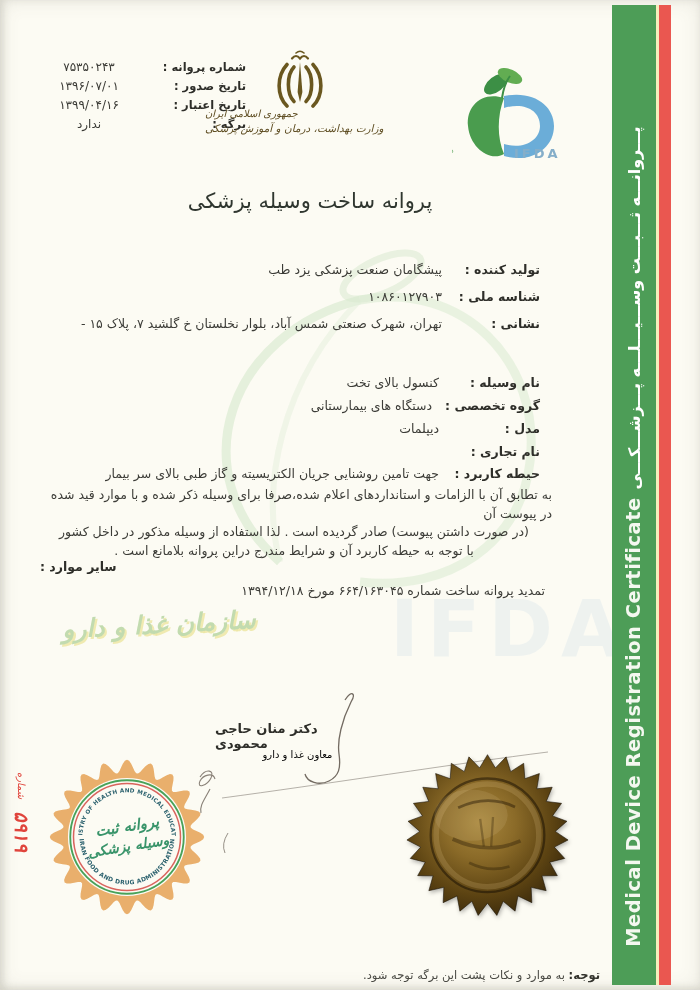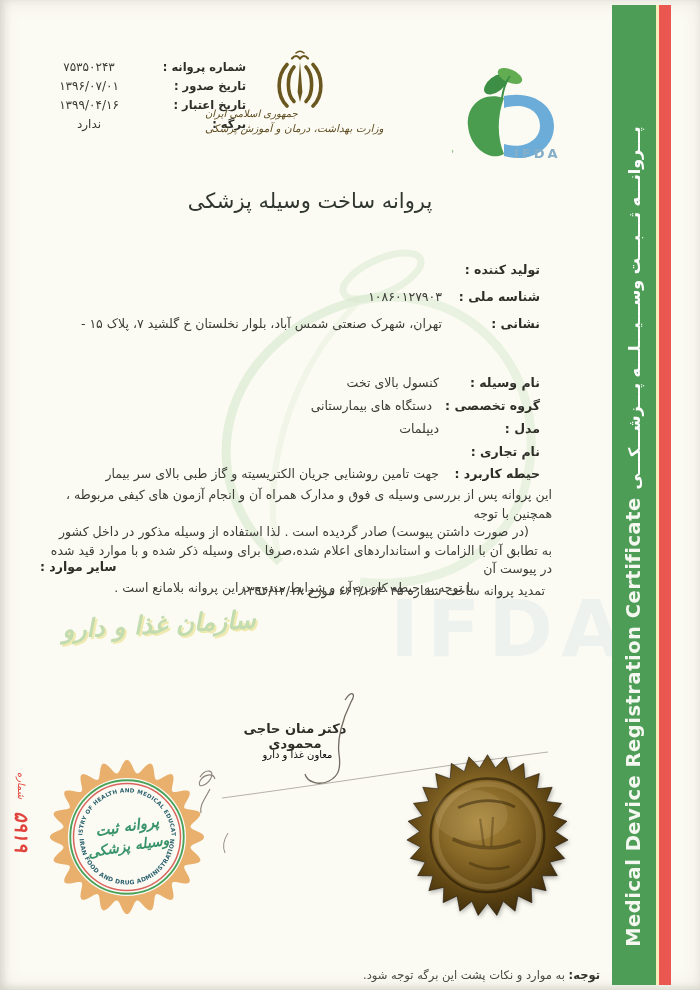--- a/index.html
+++ b/index.html
@@ -42,21 +42,21 @@
   .f2 .f-label{min-width:88px;line-height:17px;}
   .f-value{font-size:12.5px;color:#3c3c37;line-height:18px;}
   
   .bodytxt{left:36px;top:486px;width:516px;direction:rtl;font-size:12.5px;color:#3c3c37;line-height:18.5px;}
   .bl{text-align:right;}
   .bl-center{text-align:center;}
   .bl-left{text-align:center;}
   .other{left:40px;top:559px;width:480px;direction:rtl;text-align:left;font-weight:bold;font-size:12.5px;color:#2e2e29;}
   .renewal{left:40px;top:583px;width:505px;direction:rtl;text-align:right;font-size:12.5px;color:#3c3c37;}
   
-  .sig-name{left:215px;top:721px;width:160px;text-align:center;font-weight:bold;font-size:13px;color:#2e2e29;direction:rtl;}
+  .sig-name{left:215px;top:721px;width:160px;text-align:left;font-weight:bold;font-size:13px;color:#2e2e29;direction:rtl;}
   .sig-role{left:220px;top:749px;width:155px;text-align:center;font-size:10px;color:#000000;direction:rtl;}
   .sig-svg{left:170px;top:685px;pointer-events:none;}
   
   .stamp-svg{left:47px;top:757px;opacity:.95;}
   .seal-svg{left:405px;top:751px;filter:drop-shadow(1px 2px 2px rgba(0,0,0,.3));}
   .rednote{left:22px;top:812px;transform:translate(-50%,-50%) rotate(90deg);white-space:nowrap;
            direction:ltr;color:#e0443c;font-style:italic;display:flex;align-items:center;gap:12px;}
   .rednote .w{font-size:10px;}
   .rednote .n{font-size:19px;font-weight:bold;letter-spacing:2px;}
   
@@ -126,20 +126,21 @@
     <path d="M50,34 q2,-14 8,-22" stroke="#3c8f45" stroke-width="2" fill="none"></path>
     <text x="62" y="94" font-size="13" letter-spacing="3" fill="#85aec9" font-weight="bold">IFDA</text>
     <text x="2" y="88" font-size="6.5" fill="#4a9c4e" transform="rotate(-16 2 88)" direction="rtl">سازمان غذا و دارو</text>
   </svg>
 
   <div class="abs title">پروانه ساخت وسیله پزشکی</div>
 
   <div class="abs fields f1">
     <div class="f-row">
       <span class="f-label">تولید کننده :</span>
+      <span class="f-value">پیشگامان صنعت پزشکی یزد طب</span>
     </div>
     <div class="f-row">
       <span class="f-label">شناسه ملی :</span>
       <span class="f-value">۱۰۸۶۰۱۲۷۹۰۳</span>
     </div>
     <div class="f-row">
       <span class="f-label">نشانی :</span>
       <span class="f-value">تهران، شهرک صنعتی شمس آباد، بلوار نخلستان خ گلشید ۷، پلاک ۱۵ -</span>
     </div>
   </div>
@@ -161,23 +162,22 @@
       <span class="f-label">نام تجاری :</span>
       <span class="f-value"></span>
     </div>
     <div class="f-row">
       <span class="f-label">حیطه کاربرد :</span>
       <span class="f-value">جهت تامین روشنایی جریان الکتریسیته و گاز طبی بالای سر بیمار</span>
     </div>
   </div>
 
   <div class="abs bodytxt">
-    <div class="bl">این پروانه پس از بررسی وسیله ی فوق و مدارک همراه آن و انجام آزمون های کیفی مربوطه ، همچنین با توجه</div>
+    <div class="bl">به تطابق آن با الزامات و استانداردهای اعلام شده،صرفا برای وسیله ذکر شده و با موارد قید شده در پیوست آن</div>
     <div class="bl bl-center">(در صورت داشتن پیوست) صادر گردیده است . لذا استفاده از وسیله مذکور در داخل کشور</div>
-    <div class="bl">به تطابق آن با الزامات و استانداردهای اعلام شده،صرفا برای وسیله ذکر شده و با موارد قید شده در پیوست آن</div>
     <div class="bl bl-left">با توجه به حیطه کاربرد آن و شرایط مندرج دراین پروانه بلامانع است .</div>
   </div>
 
   <div class="abs other">سایر موارد :</div>
   <div class="abs renewal">تمدید پروانه ساخت شماره ۶۶۴/۱۶۳۰۴۵ مورخ ۱۳۹۴/۱۲/۱۸</div>
 
   <svg class="abs sig-svg" width="410" height="185" viewBox="0 0 410 185">
     <path d="M175,15 c7,-11 11,-6 6,2 c-9,18 -14,38 -12,52 c2,14 0,22 -10,27 c-10,5 -22,1 -24,-7" fill="none" stroke="#5a5148" stroke-width="1.3" opacity=".85"></path>
     <path d="M52,113 C150,100 290,78 378,67" fill="none" stroke="#8a857c" stroke-width=".9" opacity=".7"></path>
     <path d="M30,92 c6,-9 15,-7 11,1 c-4,8 -15,11 -11,3 c3,-6 13,-9 15,-2 M40,104 c-5,10 -11,17 -9,24" fill="none" stroke="#6b6258" stroke-width="1.1" opacity=".8"></path>

